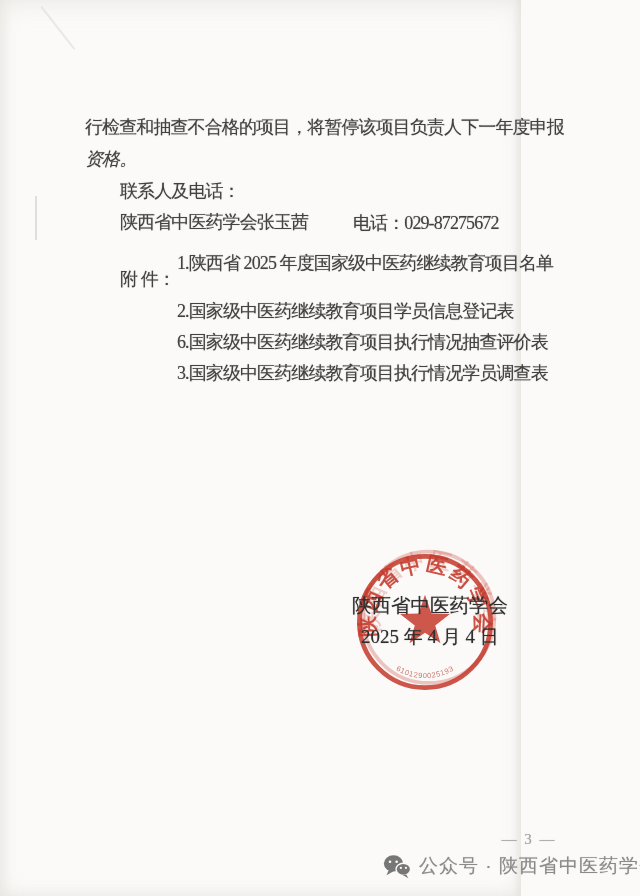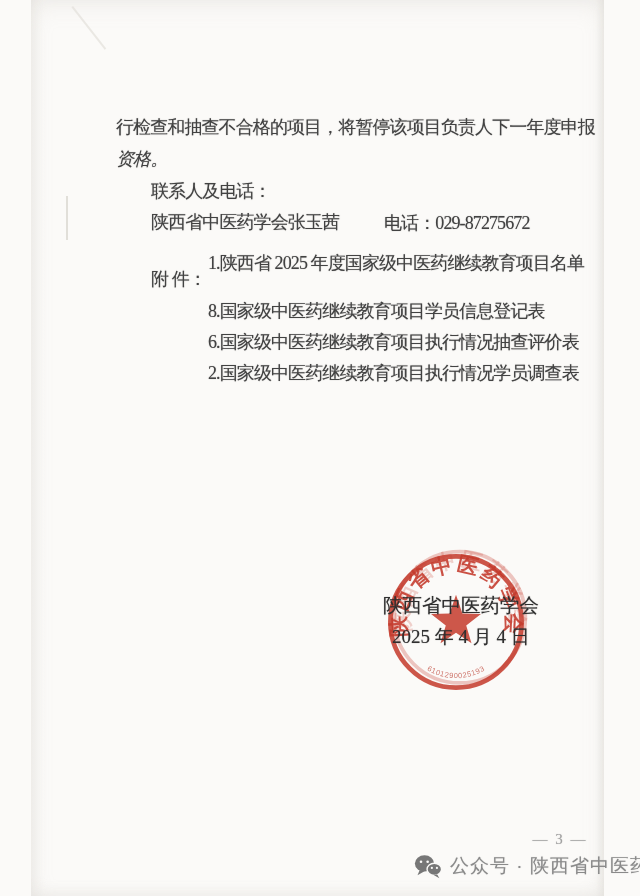--- a/index.html
+++ b/index.html
@@ -2,23 +2,22 @@
 <html><head>
 <meta charset="utf-8">
 <style>
   html,body{margin:0;padding:0;}
   body{
     width:640px;height:896px;overflow:hidden;
     font-family:"Liberation Serif","DejaVu Serif",serif;
     background:#fbfaf8;
   }
   .page{
-    position:relative;width:573px;height:896px;
+    position:relative;width:521px;height:896px;
     background:linear-gradient(90deg,#f7f6f3 0,#fbfaf8 14px,#fbfaf8 calc(100% - 8px),#f2f1ed 100%);
-    margin-left:31px;
   }
   .vignette{
     position:absolute;inset:0;pointer-events:none;
     box-shadow:inset 0 6px 22px rgba(190,185,175,0.18), inset 0 -4px 14px rgba(190,185,175,0.14);
   }
   .scan-line-diag{
     position:absolute;left:42px;top:6px;width:54px;height:2px;
     background:#e4e2dc;opacity:.75;transform:rotate(52deg);transform-origin:left top;
   }
   .scan-line-vert{
@@ -61,23 +60,23 @@
 
   <div class="t" style="left:85px;top:118px;">行检查和抽查不合格的项目，将暂停该项目负责人下一年度申报</div>
   <div class="t" style="left:85px;top:150px;font-style:italic;">资格。</div>
 
   <div class="t" style="left:120px;top:182px;">联系人及电话：</div>
   <div class="t" style="left:120px;top:214px;font-family:Liberation Mono, monospace;">陕西省中医药学会张玉茜</div>
   <div class="t phone">电话：029-87275672</div>
 
   <div class="t" style="left:120px;top:270px;">附 件：</div>
   <div class="t" style="left:177px;top:254px;">1.陕西省 2025 年度国家级中医药继续教育项目名单</div>
-  <div class="t" style="left:177px;top:302px;">8.国家级中医药继续教育项目学员信息登记表</div>
+  <div class="t" style="left:177px;top:302px;">2.国家级中医药继续教育项目学员信息登记表</div>
   <div class="t" style="left:177px;top:333px;">6.国家级中医药继续教育项目执行情况抽查评价表</div>
-  <div class="t" style="left:177px;top:364px;">2.国家级中医药继续教育项目执行情况学员调查表</div>
+  <div class="t" style="left:177px;top:364px;">3.国家级中医药继续教育项目执行情况学员调查表</div>
 
   <svg class="seal-svg" viewBox="0 0 160 160" aria-hidden="true">
     <defs>
       <path id="arcTop" d="M 33.6 92.4 A 48 48 0 1 1 126.4 92.4" transform="translate(0,0) scale(1.125) translate(-10,-10)"></path>
       <path id="arcTop2" d="M 27.8 93.9 A 54 54 0 1 1 132.2 93.9"></path>
       <path id="arcBottom" d="M 45.6 129.1 A 60 60 0 0 0 114.4 129.1"></path>
     </defs>
 
     <circle cx="84" cy="75" r="70" fill="none" stroke="#c43a2c" stroke-width="4" opacity="0.28"></circle>
 

